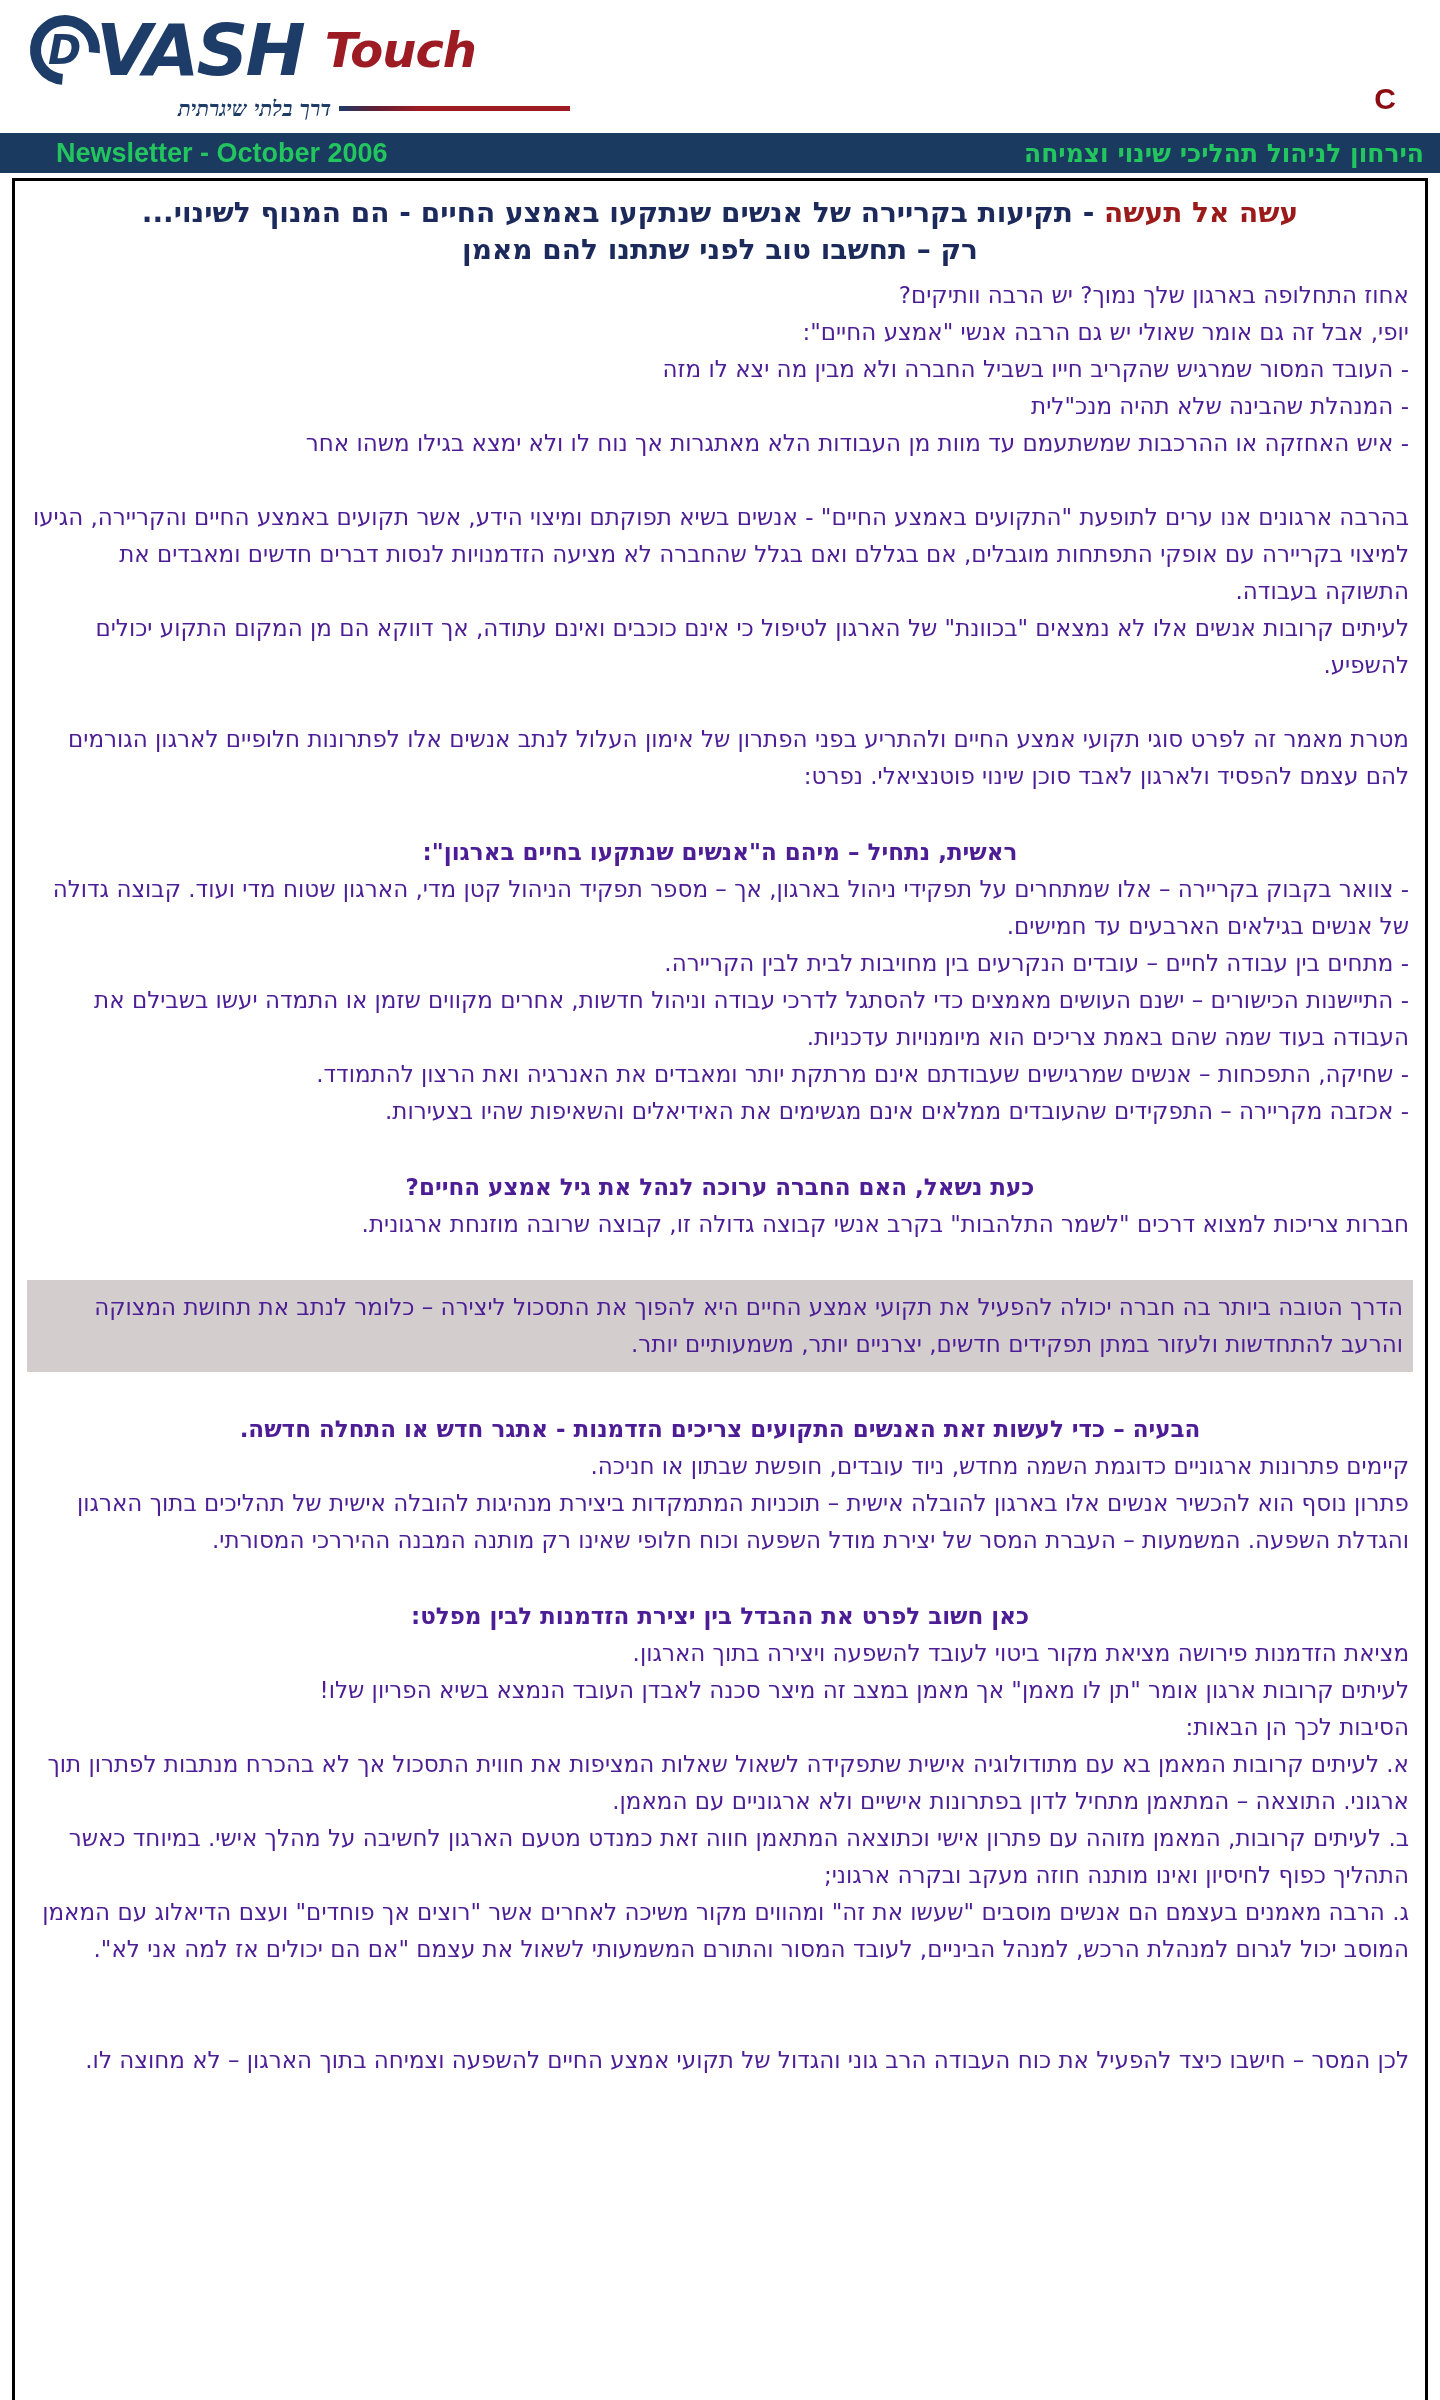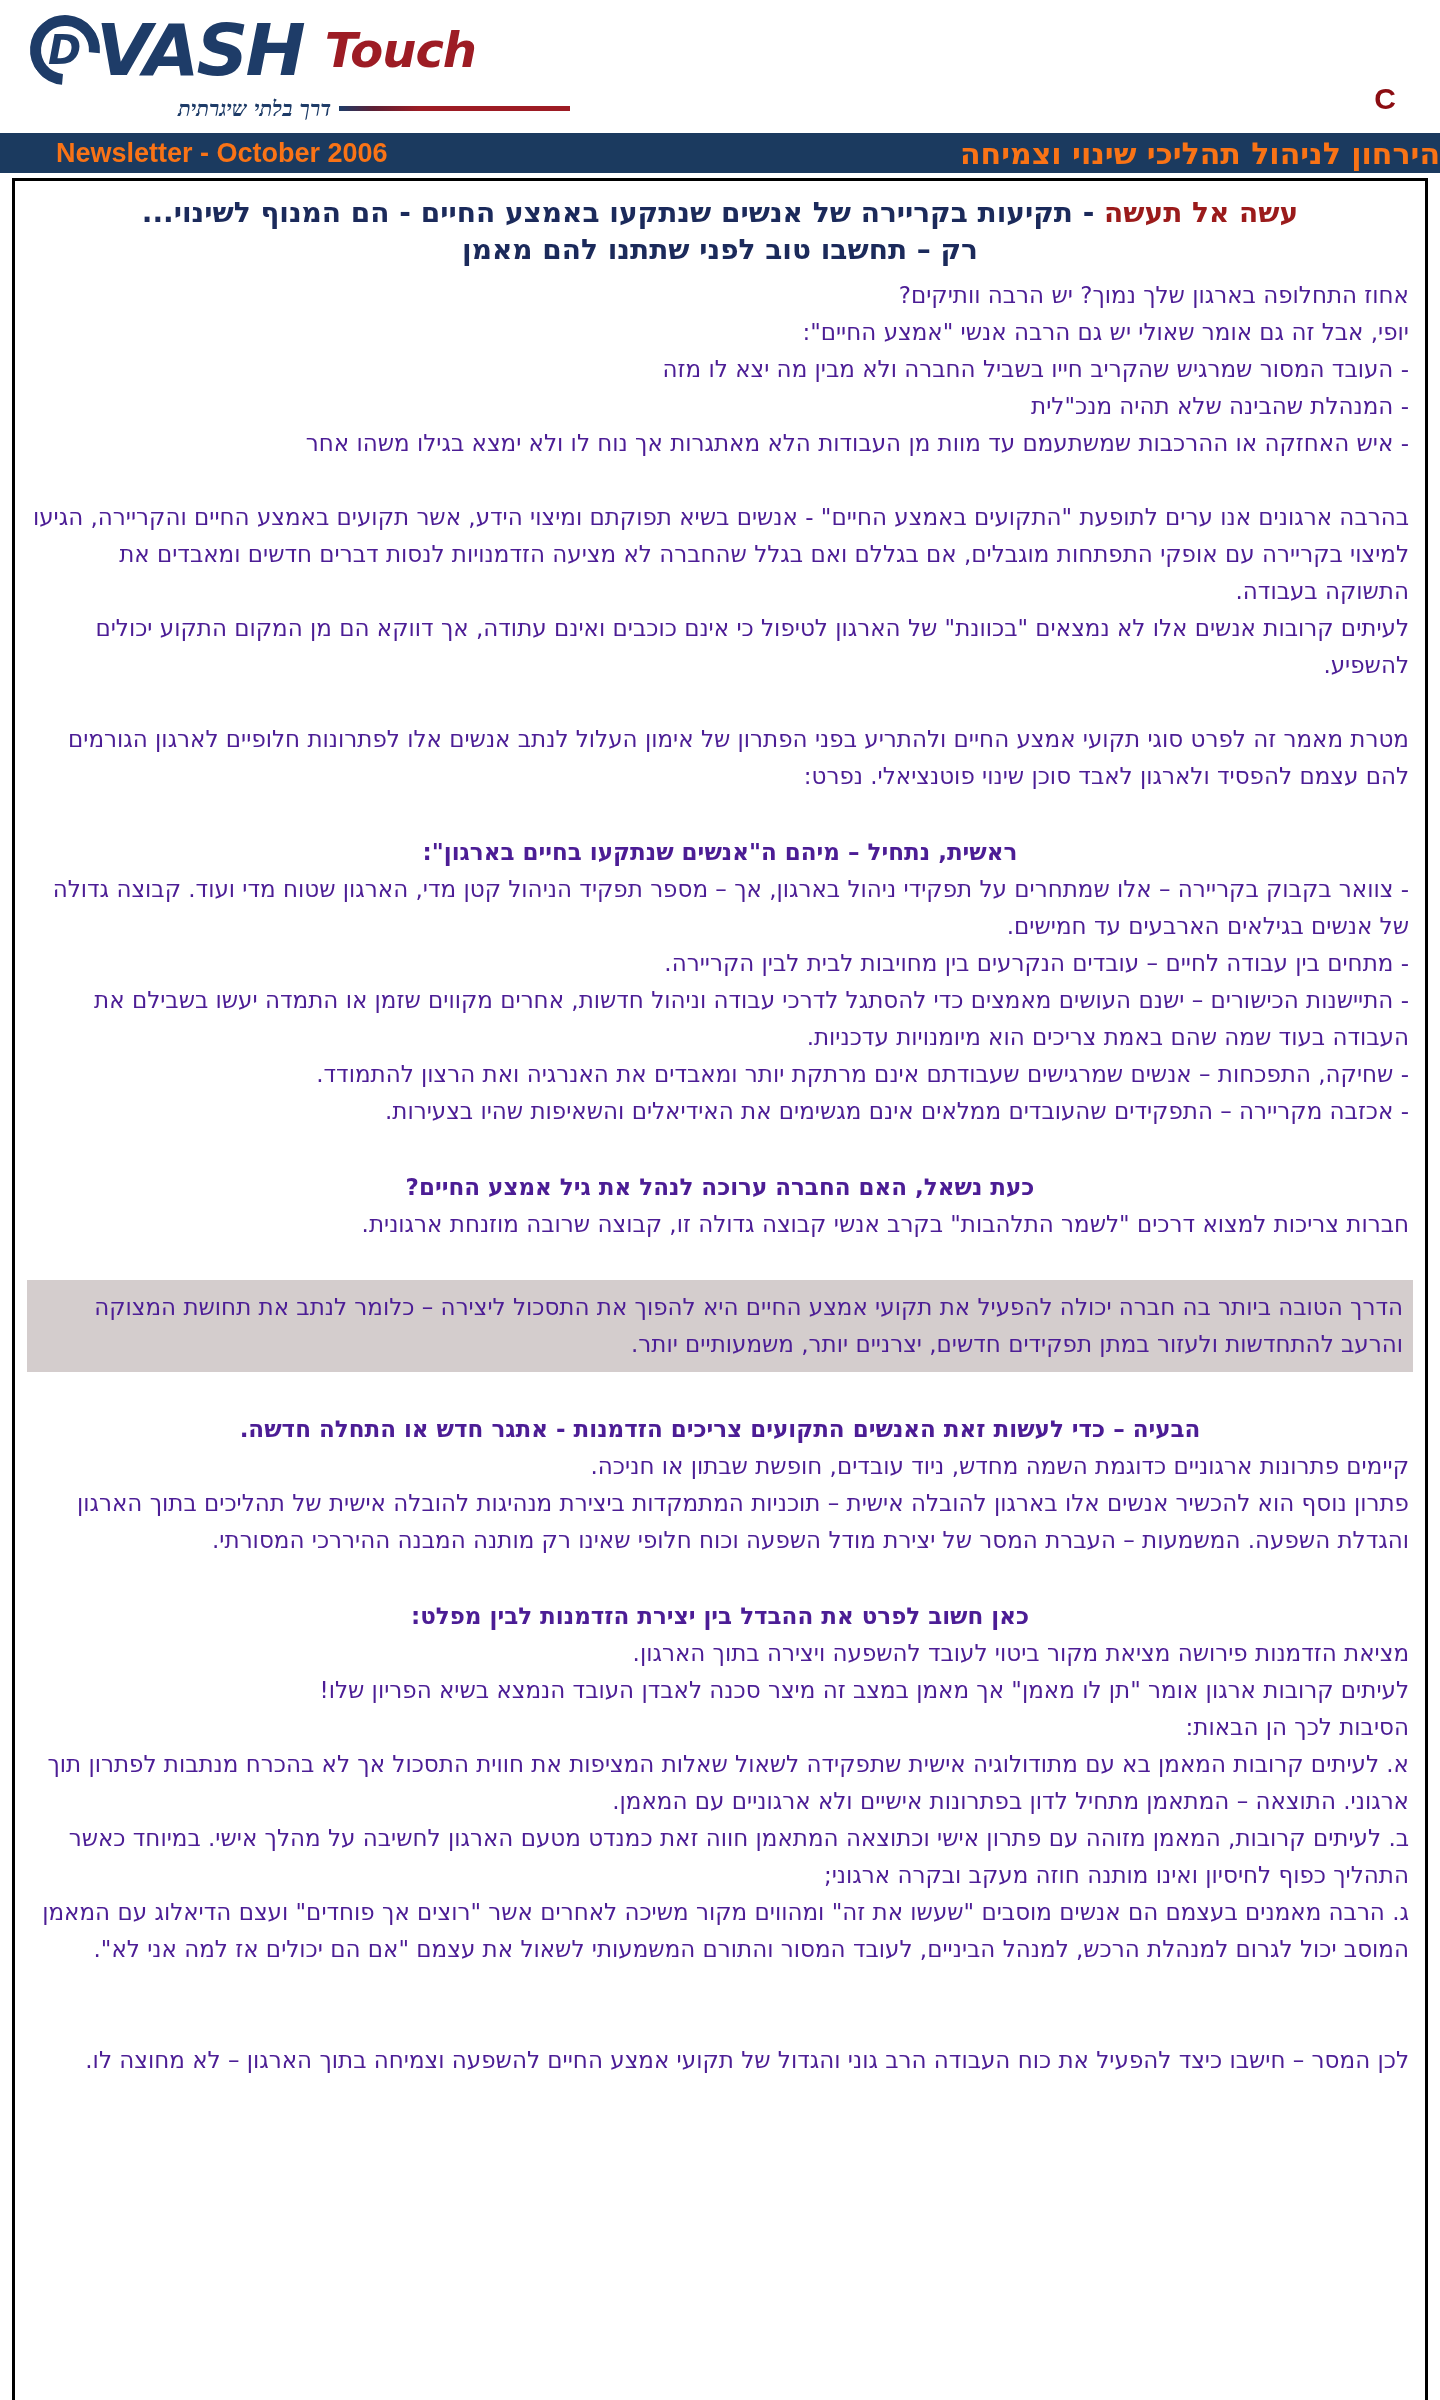--- a/index.html
+++ b/index.html
@@ -39,25 +39,25 @@
   }
   .corner-letter {
     position:absolute; top:84px; right:44px; color:#8b0d12;
     font-weight:bold; font-size:30px; line-height:1;
     font-family:"Liberation Sans", sans-serif;
   }
 
   
   .bar {
     position:absolute; top:133px; left:0; width:1440px; height:40px;
-    background:#1b3a5f; color:#f97316; display:flex; align-items:center;
+    background:#1b3a5f; color:#22c55e; display:flex; align-items:center;
     justify-content:space-between; font-weight:bold;
   }
   .bar-left  { margin-left:56px;  font-size:27px; direction:ltr; font-family:"Liberation Sans", sans-serif; }
-  .bar-right { font-size:30px; direction:rtl; }
+  .bar-right { margin-right:16px; font-size:25px; direction:rtl; }
 
   
   .article {
     position:absolute; top:178px; left:12px; right:12px; bottom:0;
     border:3px solid #000000; border-bottom:none;
     padding:10px 16px 0 16px; direction:rtl; box-sizing:border-box;
     overflow:hidden;
   }
   .title {
     text-align:center; font-weight:bold; font-size:28px; line-height:1.32;

